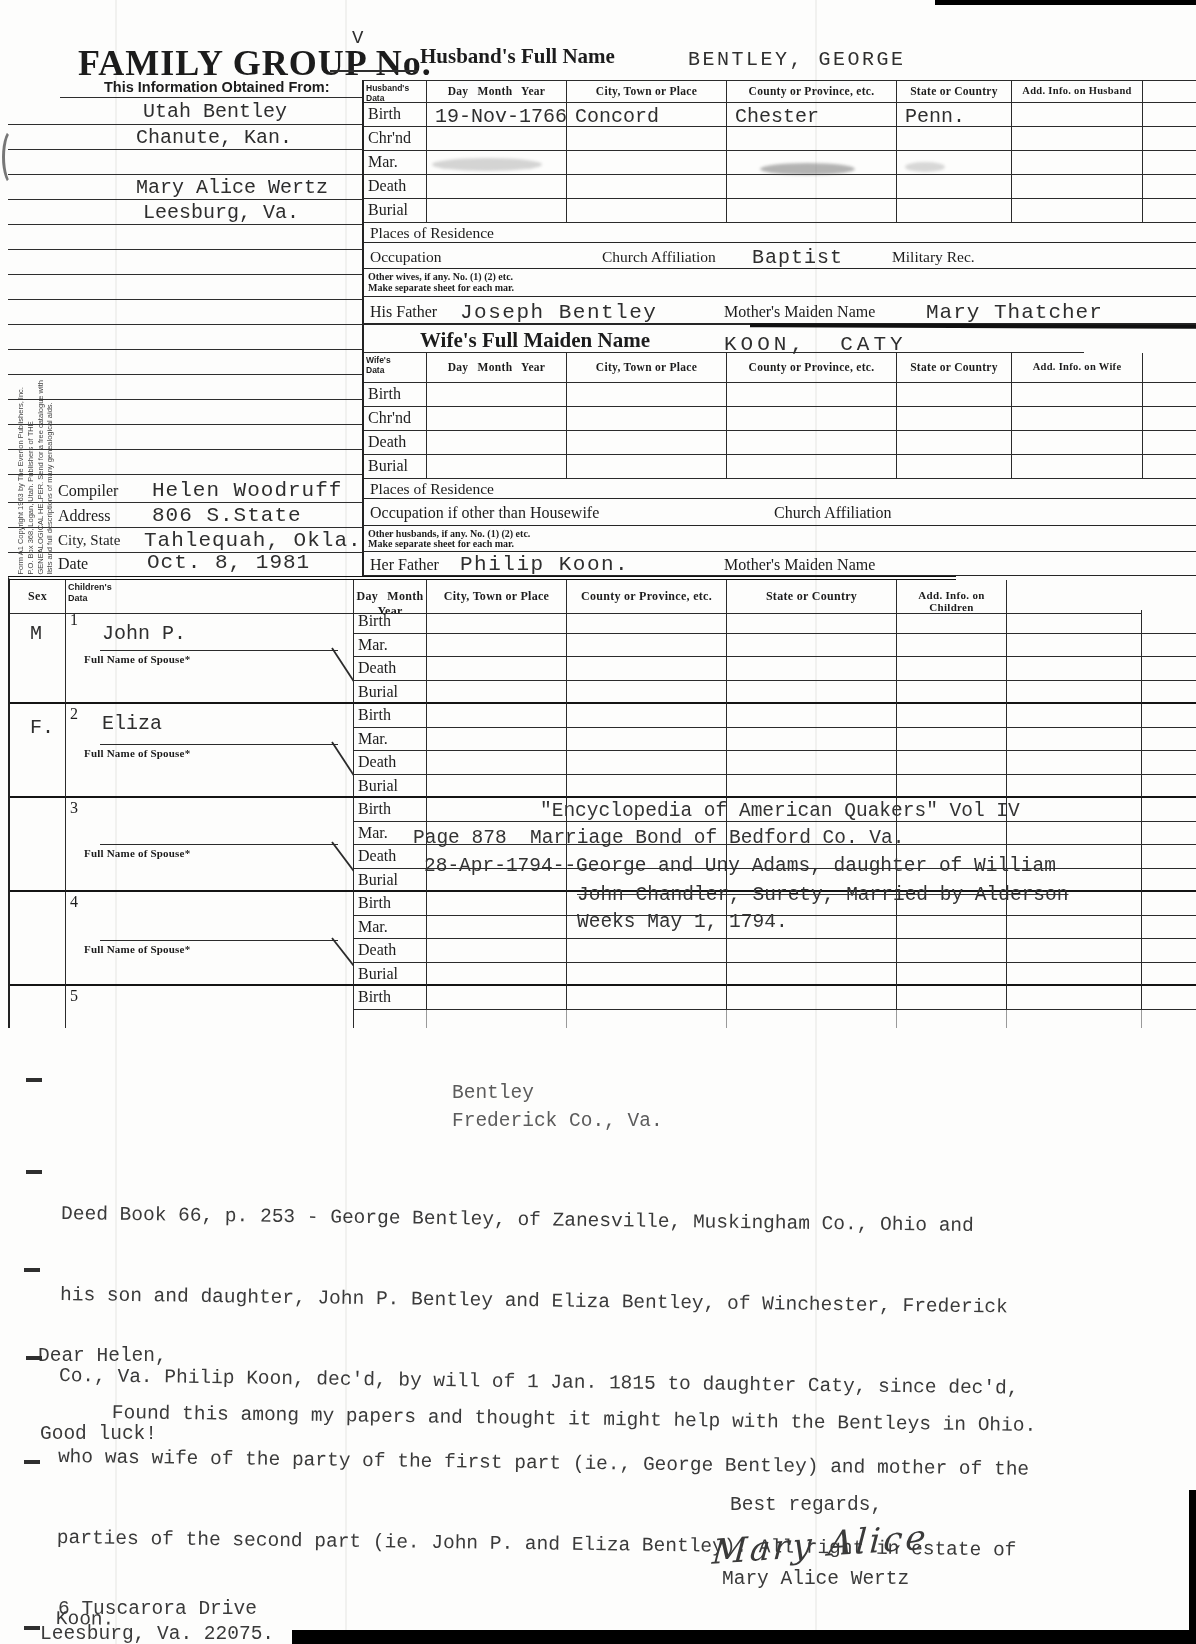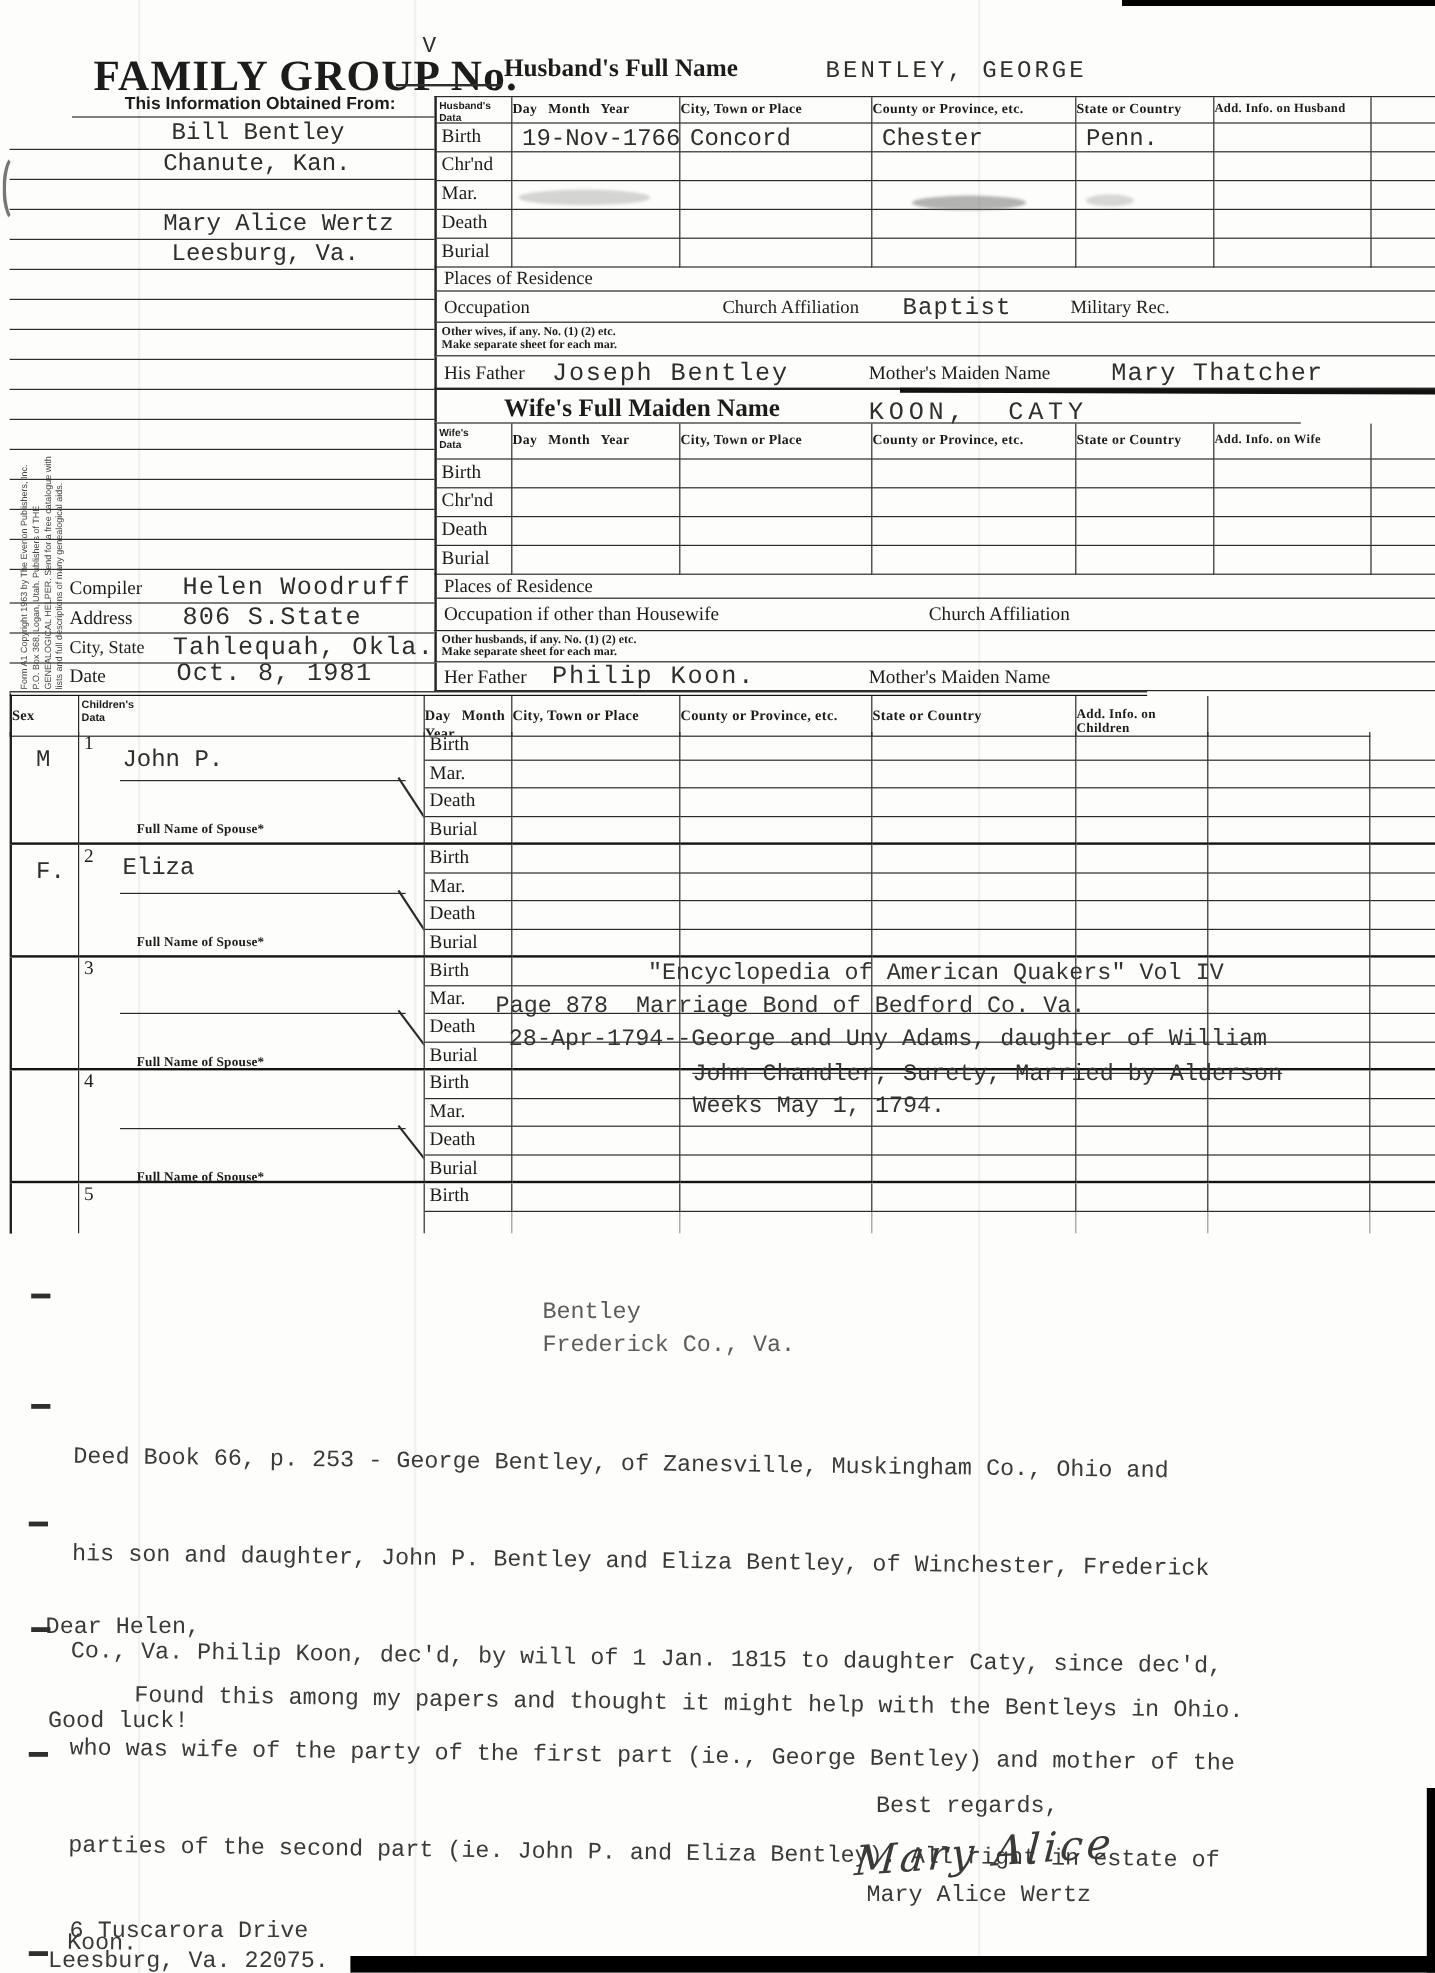--- a/index.html
+++ b/index.html
@@ -11,38 +11,38 @@
   .sans  { font-family:"Liberation Sans", sans-serif;margin-left:40px; }
   .mono  { font-family:"Liberation Mono","DejaVu Sans Mono", monospace; color:#2f2f2f; }
   .b { font-weight:bold; }
   .hline { position:absolute; height:0; border-top:1.5px solid #2e2e2e; }
   .streak { position:absolute; top:0; bottom:0; width:2px; background:#f1f1ef; }
   .grid { position:absolute; display:grid; border-left:2px solid #222; border-top:1.6px solid #2b2b2b; }
   .c { border-right:1.4px solid #2b2b2b; border-bottom:1.4px solid #2b2b2b; position:relative; overflow:hidden; }
   .noR { border-right:none; }
   .heavyB { border-bottom:2.2px solid #141414; }
   .fadeC { border-right:1.2px solid #9a9a9a; border-bottom:none; }
-  .ch { font:bold 11.5px "Liberation Serif", serif; text-align:left; padding-top:4px; letter-spacing:.3px; }
+  .ch { font:bold 11.5px "Liberation Serif", serif; text-align:center; padding-top:4px; letter-spacing:.3px; }
   .ch34 { padding-top:9px; font-size:12px; }
   .tiny2 { font:bold 8.5px "Liberation Sans", sans-serif; line-height:1.2; padding:2px 0 0 2px; }
   .rl { font:16px "Liberation Serif", serif; padding:2px 0 0 4px; }
   .tv { font:20px "Liberation Mono","DejaVu Sans Mono",monospace; color:#2e2e2e; padding:2px 0 0 8px; white-space:pre; }
   .srow { position:absolute; left:362px; width:834px; border-bottom:1.6px solid #262626; border-left:2px solid #222; }
   .srow .t { white-space:pre; }
   .lbl15 { font:15.5px "Liberation Serif", serif; }
   .tinyrow { font:bold 10px "Liberation Serif", serif; line-height:1.05; }
   .typed20 { font:20px "Liberation Mono","DejaVu Sans Mono",monospace; color:#2e2e2e; }
   .entry { position:absolute; display:grid; left:8px; width:1188px; border-left:2px solid #222;
            grid-template-columns:56px 288px 73px 140px 160px 170px 110px 135px 56px; }
   .sexc span { display:block; padding:12px 0 0 20px; font:20px "Liberation Mono",monospace; color:#2e2e2e; }
   .namec { position:relative; }
   .cnum { position:absolute; left:4px; top:1px; font:16px "Liberation Serif", serif; }
   .cname { position:absolute; left:36px; top:12px; font:20px "Liberation Mono",monospace; color:#2e2e2e; white-space:pre; }
   .spline { position:absolute; left:34px; top:40px; width:238px; border-top:1.5px solid #2b2b2b; }
-  .splabel { position:absolute; left:48px; top:43px; font:bold 11px "Liberation Serif", serif; letter-spacing:.2px;margin-top:32px; }
+  .splabel { position:absolute; left:18px; top:43px; font:bold 11px "Liberation Serif", serif; letter-spacing:.2px; }
   .slash { position:absolute; left:264px; top:36px; overflow:visible; }
   .slash line { stroke:#2b2b2b; stroke-width:1.8; }
   .ann { position:absolute; font:19.5px "Liberation Mono",monospace; color:#333; white-space:pre; z-index:3; }
   .note { position:absolute; font:19.5px "Liberation Mono",monospace; color:#3a3a3a; white-space:pre; }
   .faded { color:#5c5c5c; }
   .deed { line-height:27px; transform:rotate(.75deg); transform-origin:left top; }
   .sig { position:absolute; font:italic 34px "DejaVu Serif", serif; color:#3a3a3a;
          transform:rotate(-4deg) skewX(-8deg); letter-spacing:3px; white-space:pre; }
   .smudge { position:absolute; border-radius:50%; filter:blur(1.5px); background:#777; }
   .dash { position:absolute; width:16px; height:3.5px; background:#2f2f2f; }
@@ -75,21 +75,21 @@
 <div class="hline" style="left:8px;top:249px;width:354px"></div>
 <div class="hline" style="left:8px;top:274px;width:354px"></div>
 <div class="hline" style="left:8px;top:299px;width:354px"></div>
 <div class="hline" style="left:8px;top:324px;width:354px"></div>
 <div class="hline" style="left:8px;top:349px;width:354px"></div>
 <div class="hline" style="left:8px;top:374px;width:354px"></div>
 <div class="hline" style="left:8px;top:399px;width:354px"></div>
 <div class="hline" style="left:8px;top:424px;width:354px"></div>
 <div class="hline" style="left:8px;top:449px;width:354px"></div>
 <div class="hline" style="left:8px;top:474px;width:354px"></div>
-<div class="t typed20" style="left:143px;top:100px">Bill Bentley</div>
+<div class="t typed20" style="left:143px;top:100px">Utah Bentley</div>
 <div class="t typed20" style="left:136px;top:126px">Chanute, Kan.</div>
 <div class="t typed20" style="left:136px;top:176px">Mary Alice Wertz</div>
 <div class="t typed20" style="left:143px;top:201px">Leesburg, Va.</div>
 
 <div class="grid" style="left:362px;top:80px;width:834px;grid-template-columns:63px 140px 160px 170px 115px 131px 55px;grid-template-rows:22px repeat(5,24px)">
   <div class="c tiny2">
       <div>Husband's</div>
       <div>Data</div>
     </div>
   <div class="c ch" style="word-spacing:6px">Day  Month  Year</div>

